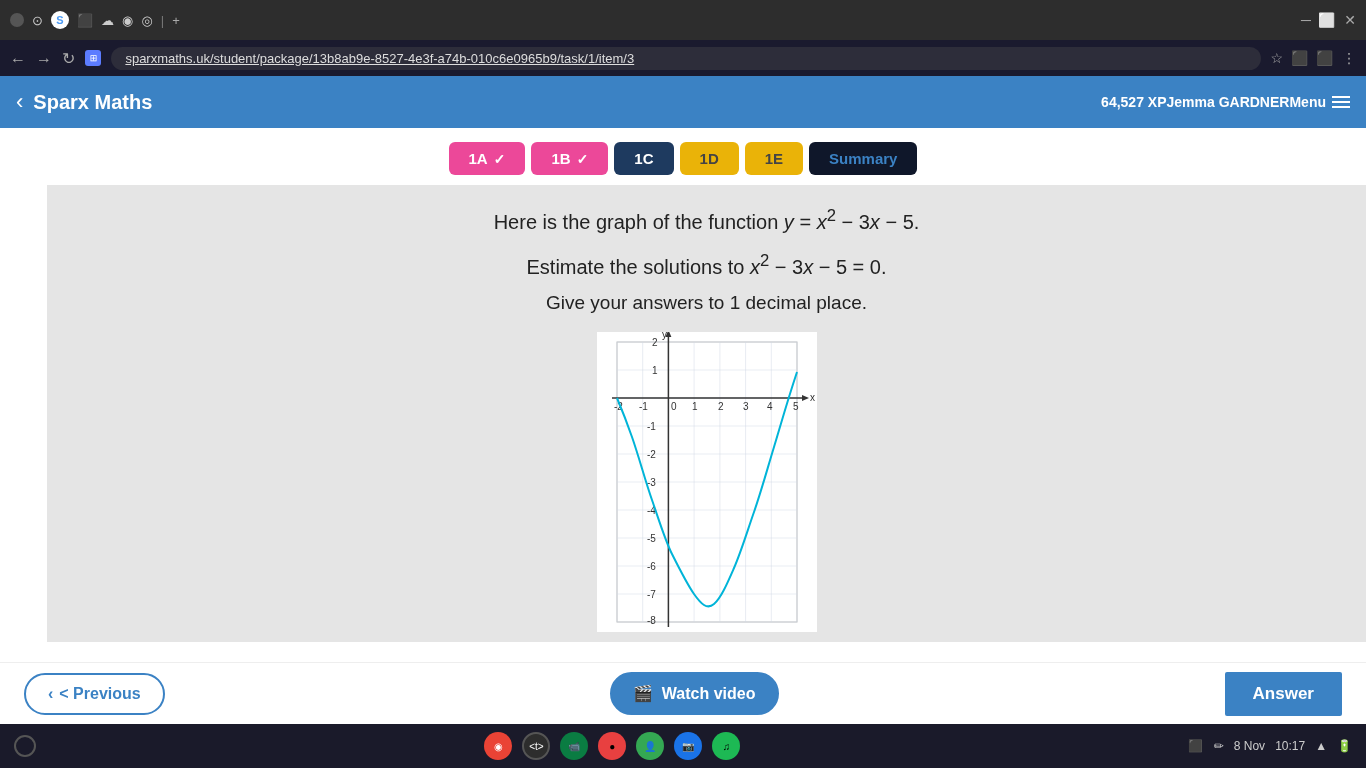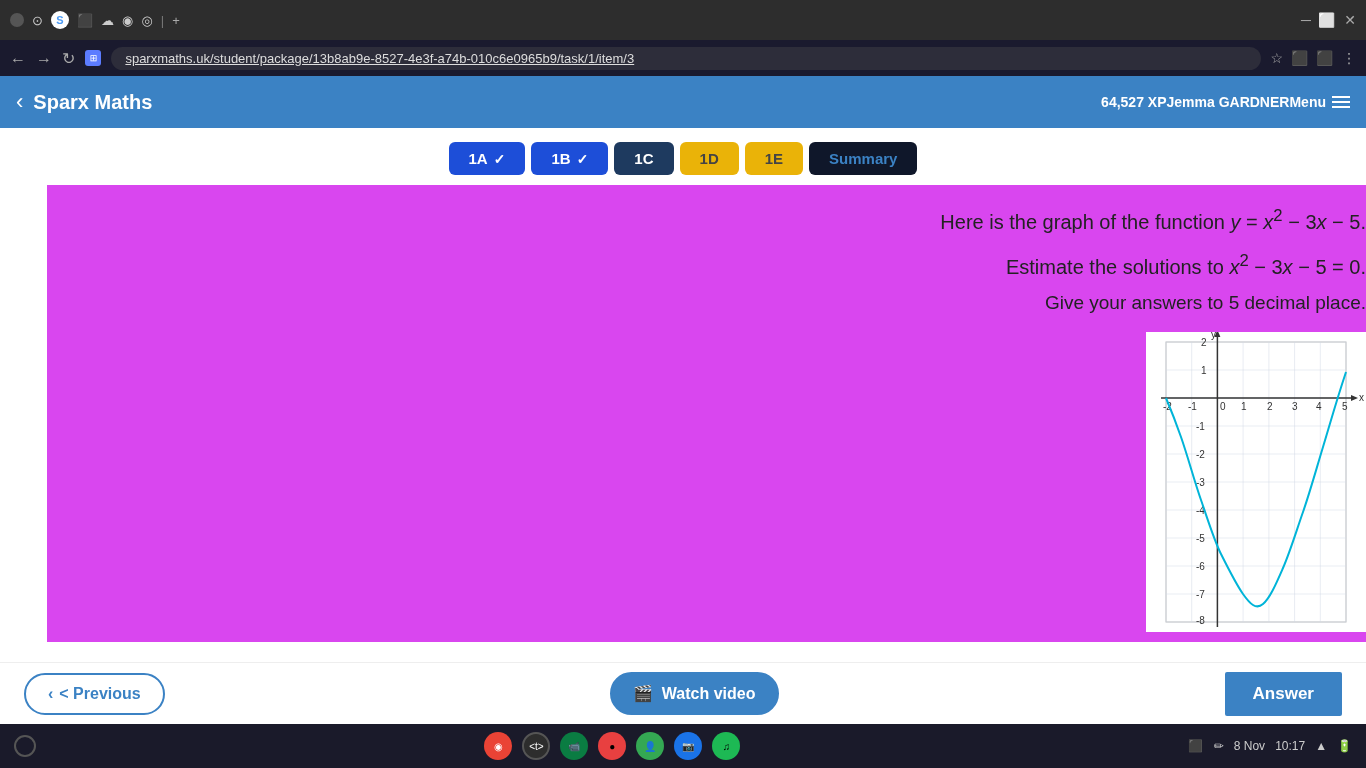--- a/index.html
+++ b/index.html
@@ -75,33 +75,33 @@
     }
     .tab {
       padding: 8px 20px;
       border-radius: 6px;
       font-size: 15px;
       font-weight: bold;
       cursor: pointer;
       border: none;
       outline: none;
     }
-    .tab-completed { background: #1d4ed8; color: #fff; display: flex; align-items: center; gap: 6px; }
+    .tab-completed { background: #ec4899; color: #fff; display: flex; align-items: center; gap: 6px; }
     .tab-active { background: #1e3a5f; color: #fff; }
     .tab-inactive { background: #eab308; color: #444; }
     .tab-summary { background: #0f172a; color: #3b82c4; font-weight: bold; }
     .check { font-size: 14px; }
 
     
     .main-content {
       display: flex;
       flex-direction: column;
-      align-items: flex-end;
+      align-items: center;
       padding: 18px 0 0;
-      background: #d946ef;
+      background: #e5e5e5;
       margin-left: 47px;
     }
     .question-text {
       font-size: 20px;
       text-align: center;
       line-height: 1.6;
       color: #222;
       margin-bottom: 10px;
     }
     .give-answers {
@@ -269,21 +269,21 @@
   </button>
 </div>
 
 <div class="main-content">
   <div class="question-text">
     Here is the graph of the function <em>y</em> = <em>x</em><sup>2</sup> − 3<em>x</em> − 5.
   </div>
   <div class="question-text">
     Estimate the solutions to <em>x</em><sup>2</sup> − 3<em>x</em> − 5 = 0.
   </div>
-  <div class="give-answers">Give your answers to 5 decimal place.</div>
+  <div class="give-answers">Give your answers to 1 decimal place.</div>
 
   <div class="graph-container">
     <svg class="graph" width="220" height="300" viewBox="0 0 220 300">
 
       <rect x="20" y="10" width="180" height="280" fill="#fff" stroke="#bbb" stroke-width="1"></rect>
 
       <line class="grid-line" x1="20" y1="10" x2="20" y2="290"></line>
       <line class="grid-line" x1="45.7" y1="10" x2="45.7" y2="290"></line>
       <line class="grid-line" x1="71.4" y1="10" x2="71.4" y2="290"></line>
       <line class="grid-line" x1="97.1" y1="10" x2="97.1" y2="290"></line>

